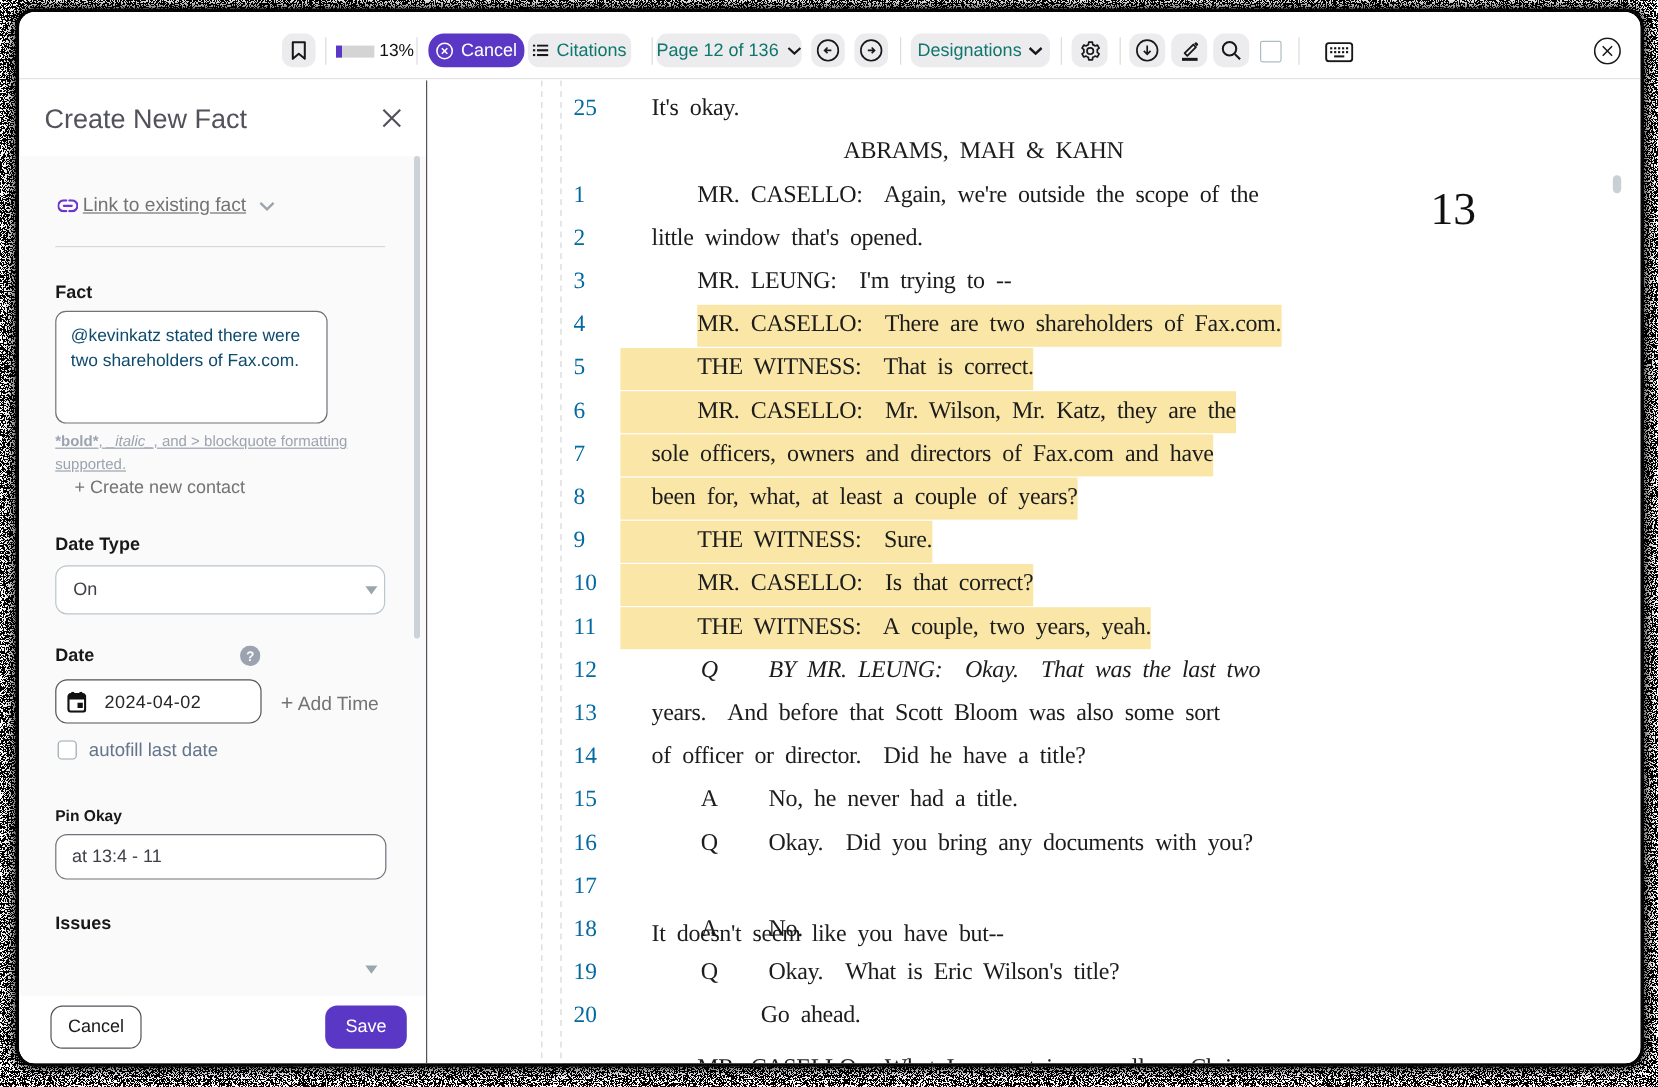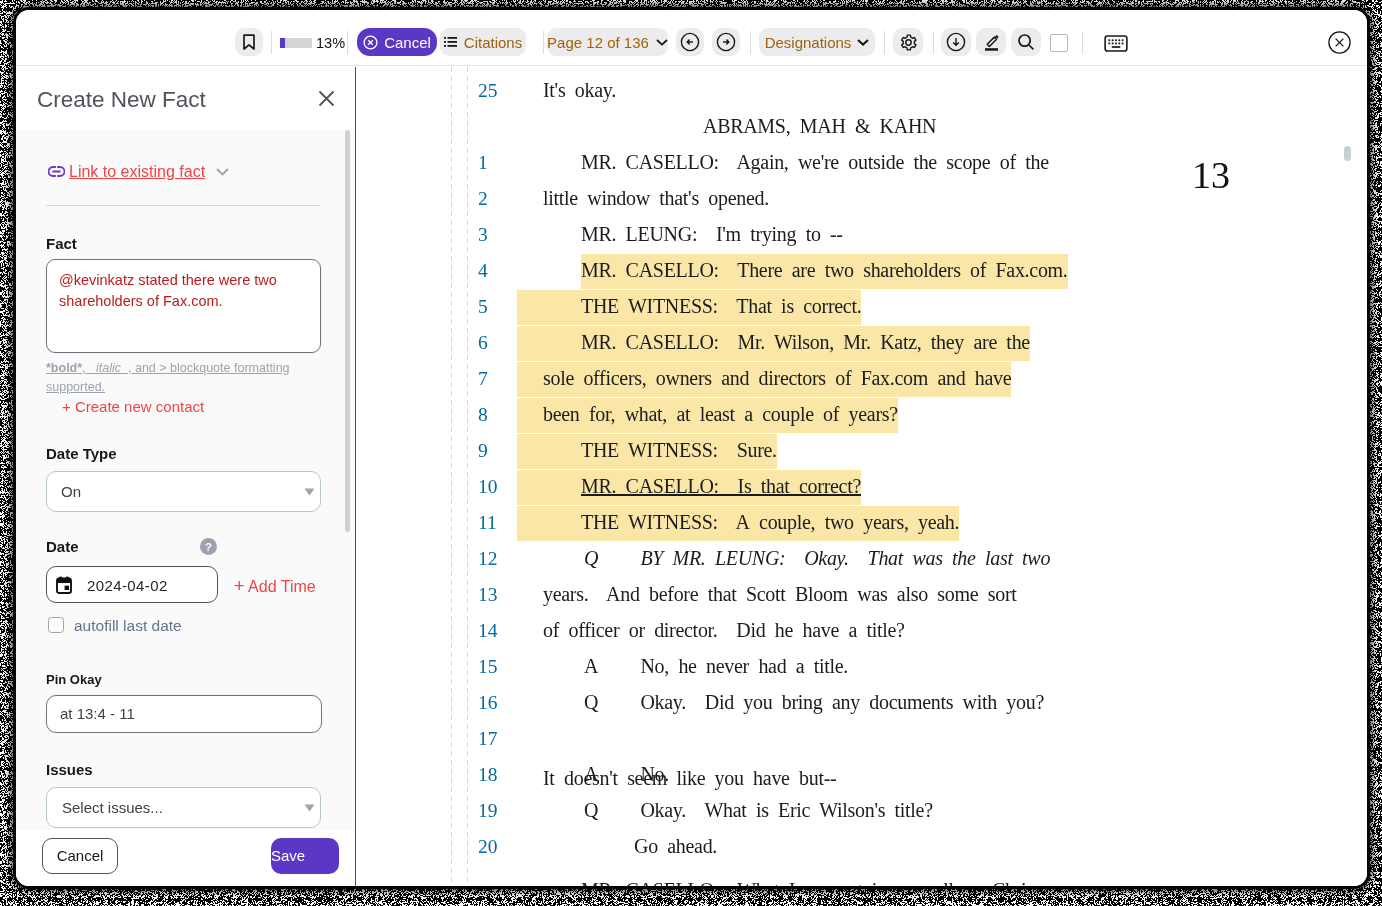--- a/index.html
+++ b/index.html
@@ -6,29 +6,29 @@
   html,body { width:1382px; height:906px; overflow:hidden; background:#000; }
   body { font-family:"Liberation Sans", sans-serif; position:relative; }
   #noise { position:absolute; left:0; top:0; }
   #win {
     position:absolute; left:16px; top:10px; width:1351px; height:876px;
     background:#fff; border-radius:13px; overflow:hidden;
     box-shadow: 0 0 0 3px rgba(0,0,0,0.9), 0 0 9px 5px rgba(0,0,0,0.8);
   }
   
   #toolbar { position:absolute; left:0; top:0; width:100%; height:56px; background:#fff; border-bottom:1px solid #e4e4e7; }
-  .tbtn { position:absolute; top:18px; height:28px; background:#ececee; border-radius:9px; display:flex; align-items:center; justify-content:center; color:#a16207; font-size:15px; font-weight:500; }
+  .tbtn { position:absolute; top:18px; height:28px; background:#ececee; border-radius:9px; display:flex; align-items:center; justify-content:center; color:#0f766e; font-size:15px; font-weight:500; }
   .tsep { position:absolute; top:21px; width:1px; height:23px; background:#dcdce0; }
   .ticon { display:block; }
   
   #panel { position:absolute; left:0; top:57px; width:339px; height:819px; background:#fff; }
   #panelbody { position:absolute; left:0; top:63px; width:339px; height:700px; background:#fafafa; }
   #panelfooter { position:absolute; left:0; top:763px; width:339px; height:56px; background:#fff; }
   .plabel { position:absolute; font-size:15px; font-weight:700; color:#18181b; }
-  .purple { color:#ef4444; }
+  .purple { color:#737373; }
   
   #main { position:absolute; left:339px; top:57px; width:1012px; height:819px; background:#fff; border-left:1px solid #52525b; }
   .dash { position:absolute; top:0; width:1px; height:819px;
     background-image:linear-gradient(#d6d6d6 55%, transparent 45%); background-size:1px 9px; }
   .hl { position:absolute; background:#fae7a8; height:35px; }
   .trow { position:absolute; font-family:"Liberation Serif", serif; font-size:20px; color:#1c1c1c; white-space:pre; word-spacing:0; letter-spacing:-0.3px; line-height:28px; }
   .tnum { position:absolute; font-family:"Liberation Serif", serif; font-size:19.5px; color:#0369a1; line-height:28px; }
 </style>
 </head>
 <body>
@@ -161,21 +161,21 @@
       <svg style="position:absolute; left:32px; top:36px;" width="17" height="11" viewBox="0 0 17 11">
         <path d="M7.2 1 H5 a4.5 4.5 0 0 0 0 9 h2.2 M9.8 1 H12 a4.5 4.5 0 0 1 0 9 H9.8 M5.2 5.5 H11.8" fill="none" stroke="#6d35d0" stroke-width="1.8" stroke-linecap="round"></path>
       </svg>
       <div class="purple" style="position:absolute; left:53px; top:33px; font-size:16px; text-decoration:underline;">Link to existing fact</div>
       <svg style="position:absolute; left:200px; top:38px;" width="13" height="8" viewBox="0 0 13 8">
           <path d="M1 1 L6.5 6.4 L12 1" fill="none" stroke="#9ca3af" stroke-width="2"></path>
         </svg>
       <div style="position:absolute; left:30px; top:75px; width:275px; height:1px; background:#d4dade;"></div>
 
       <div class="plabel" style="left:30px; top:105px;">Fact</div>
-      <div style="position:absolute; left:30px; top:129px; width:275px; height:94px; background:#fff; border:1px solid #71717a; border-radius:9px; padding:10px 12px; font-size:14.5px; line-height:21px; color:#b91c1c;">@kevinkatz stated there were two shareholders of Fax.com.</div>
+      <div style="position:absolute; left:30px; top:129px; width:227px; height:94px; background:#fff; border:1px solid #71717a; border-radius:9px; padding:10px 12px; font-size:14.5px; line-height:21px; color:#0c4a6e;">@kevinkatz stated there were two shareholders of Fax.com.</div>
       <div style="position:absolute; left:30px; top:229px; width:260px; font-size:12.5px; line-height:18.5px; color:#9ca3af;"><span style="text-decoration:underline;"><b>*bold*</b>, <i>_italic_</i>, and &gt; blockquote formatting supported.</span></div>
       <div class="purple" style="position:absolute; left:46px; top:268px; font-size:15px;">+ Create new contact</div>
 
       <div class="plabel" style="left:30px; top:315px;">Date Type</div>
       <div style="position:absolute; left:30px; top:341px; width:275px; height:41px; background:#fff; border:1px solid #b9c6cc; border-radius:10px; line-height:39px; padding-left:14px; font-size:15px; color:#3f3f46;">On</div>
       <svg style="position:absolute; left:288px; top:358px;" width="11" height="8" viewBox="0 0 11 8">
           <path d="M0.5 0.5 L10.5 0.5 L5.5 7.5 Z" fill="#9aa6ad"></path>
         </svg>
 
       <div class="plabel" style="left:30px; top:408px;">Date</div>
@@ -193,31 +193,30 @@
       </svg>
       <div style="position:absolute; left:71px; top:447px; font-size:15px; color:#27272a; letter-spacing:0.4px;">2024-04-02</div>
       <div class="purple" style="position:absolute; left:218px; top:446px; font-size:16px;"><span style="font-size:18px;">+</span> Add Time</div>
       <div style="position:absolute; left:32px; top:487px; width:16px; height:16px; border:1.5px solid #9aa7b0; border-radius:3.5px; background:#fff;"></div>
       <div style="position:absolute; left:58px; top:487px; font-size:15.5px; color:#64748b;">autofill last date</div>
 
       <div class="plabel" style="left:30px; top:542px; font-size:13px;">Pin Okay</div>
       <div style="position:absolute; left:30px; top:565px; width:276px; height:38px; background:#fff; border:1px solid #71717a; border-radius:10px; line-height:36px; padding-left:13px; font-size:15px; color:#3f3f46;">at 13:4 - 11</div>
 
       <div class="plabel" style="left:30px; top:631px;">Issues</div>
-      <div style="position:absolute; left:30px; top:657px; width:275px; height:41px; background:#fff; border:1px solid #b9c6cc; border-radius:10px; line-height:39px; padding-left:15px; font-size:15px; color:#3f3f46;">Select issues...</div>
       <svg style="position:absolute; left:288px; top:674px;" width="11" height="8" viewBox="0 0 11 8">
           <path d="M0.5 0.5 L10.5 0.5 L5.5 7.5 Z" fill="#9aa6ad"></path>
         </svg>
 
       <div style="position:absolute; left:329px; top:0px; width:5px; height:402px; background:#ccd3d8; border-radius:3px;"></div>
     </div>
 
     <div id="panelfooter">
       <div style="position:absolute; left:26px; top:8px; width:76px; height:36px; background:#fff; border:1px solid #52525b; border-radius:10px; text-align:center; line-height:34px; font-size:15px; color:#18181b;">Cancel</div>
-      <div style="position:absolute; left:255px; top:8px; width:68px; height:36px; background:#5a38c5; border-radius:10px; line-height:36px; font-size:15px; color:#fff;">Save</div>
+      <div style="position:absolute; left:255px; top:8px; width:68px; height:36px; background:#5a38c5; border-radius:10px; text-align:center; line-height:36px; font-size:15px; color:#fff;">Save</div>
     </div>
   </div>
 
   <div id="main">
     <div class="dash" style="left:95px;"></div>
     <div class="dash" style="left:111px;"></div>
 
     <div class="hl" style="left:225px; top:187px; width:487px;"></div>
     <div class="hl" style="left:161px; top:223px; width:344px;"></div>
     <div class="hl" style="left:161px; top:259px; width:513px;"></div>
@@ -253,21 +252,21 @@
     <div class="trow" style="left:225px; top:81px;">MR.&nbsp; CASELLO:&nbsp;&nbsp;&nbsp; Again,&nbsp; we're&nbsp; outside&nbsp; the&nbsp; scope&nbsp; of&nbsp; the</div>
     <div class="trow" style="left:347px; top:45px;">ABRAMS,&nbsp; MAH&nbsp; &amp;&nbsp; KAHN</div>
     <div class="trow" style="left:187px; top:117px;">little&nbsp; window&nbsp; that's&nbsp; opened.</div>
     <div class="trow" style="left:225px; top:153px;">MR.&nbsp; LEUNG:&nbsp;&nbsp;&nbsp; I'm&nbsp; trying&nbsp; to&nbsp; --</div>
     <div class="trow" style="left:225px; top:189px;">MR.&nbsp; CASELLO:&nbsp;&nbsp;&nbsp; There&nbsp; are&nbsp; two&nbsp; shareholders&nbsp; of&nbsp; Fax.com.</div>
     <div class="trow" style="left:225px; top:225px;">THE&nbsp; WITNESS:&nbsp;&nbsp;&nbsp; That&nbsp; is&nbsp; correct.</div>
     <div class="trow" style="left:225px; top:261px;">MR.&nbsp; CASELLO:&nbsp;&nbsp;&nbsp; Mr.&nbsp; Wilson,&nbsp; Mr.&nbsp; Katz,&nbsp; they&nbsp; are&nbsp; the</div>
     <div class="trow" style="left:187px; top:297px;">sole&nbsp; officers,&nbsp; owners&nbsp; and&nbsp; directors&nbsp; of&nbsp; Fax.com&nbsp; and&nbsp; have</div>
     <div class="trow" style="left:187px; top:333px;">been&nbsp; for,&nbsp; what,&nbsp; at&nbsp; least&nbsp; a&nbsp; couple&nbsp; of&nbsp; years?</div>
     <div class="trow" style="left:225px; top:369px;">THE&nbsp; WITNESS:&nbsp;&nbsp;&nbsp; Sure.</div>
-    <div class="trow" style="left:225px; top:405px;text-decoration:underline;">MR.&nbsp; CASELLO:&nbsp;&nbsp;&nbsp; Is&nbsp; that&nbsp; correct?</div>
+    <div class="trow" style="left:225px; top:405px;">MR.&nbsp; CASELLO:&nbsp;&nbsp;&nbsp; Is&nbsp; that&nbsp; correct?</div>
     <div class="trow" style="left:225px; top:441px;">THE&nbsp; WITNESS:&nbsp;&nbsp;&nbsp; A&nbsp; couple,&nbsp; two&nbsp; years,&nbsp; yeah.</div>
     <div class="trow" style="left:228px; top:477px;font-style:italic;">Q&nbsp;&nbsp;&nbsp;&nbsp;&nbsp;&nbsp;&nbsp;&nbsp; BY&nbsp; MR.&nbsp; LEUNG:&nbsp;&nbsp;&nbsp; Okay.&nbsp;&nbsp;&nbsp; That&nbsp; was&nbsp; the&nbsp; last&nbsp; two</div>
     <div class="trow" style="left:187px; top:513px;">years.&nbsp;&nbsp;&nbsp; And&nbsp; before&nbsp; that&nbsp; Scott&nbsp; Bloom&nbsp; was&nbsp; also&nbsp; some&nbsp; sort</div>
     <div class="trow" style="left:187px; top:549px;">of&nbsp; officer&nbsp; or&nbsp; director.&nbsp;&nbsp;&nbsp; Did&nbsp; he&nbsp; have&nbsp; a&nbsp; title?</div>
     <div class="trow" style="left:228px; top:585px;">A&nbsp;&nbsp;&nbsp;&nbsp;&nbsp;&nbsp;&nbsp;&nbsp; No,&nbsp; he&nbsp; never&nbsp; had&nbsp; a&nbsp; title.</div>
     <div class="trow" style="left:228px; top:621px;">Q&nbsp;&nbsp;&nbsp;&nbsp;&nbsp;&nbsp;&nbsp;&nbsp; Okay.&nbsp;&nbsp;&nbsp; Did&nbsp; you&nbsp; bring&nbsp; any&nbsp; documents&nbsp; with&nbsp; you?</div>
     <div class="trow" style="left:187px; top:657px;margin-top:40px;">It&nbsp; doesn't&nbsp; seem&nbsp; like&nbsp; you&nbsp; have&nbsp; but--</div>
     <div class="trow" style="left:228px; top:693px;">A&nbsp;&nbsp;&nbsp;&nbsp;&nbsp;&nbsp;&nbsp;&nbsp; No.</div>
     <div class="trow" style="left:228px; top:729px;">Q&nbsp;&nbsp;&nbsp;&nbsp;&nbsp;&nbsp;&nbsp;&nbsp; Okay.&nbsp;&nbsp;&nbsp; What&nbsp; is&nbsp; Eric&nbsp; Wilson's&nbsp; title?</div>
     <div class="trow" style="left:278px; top:765px;">Go&nbsp; ahead.</div>

